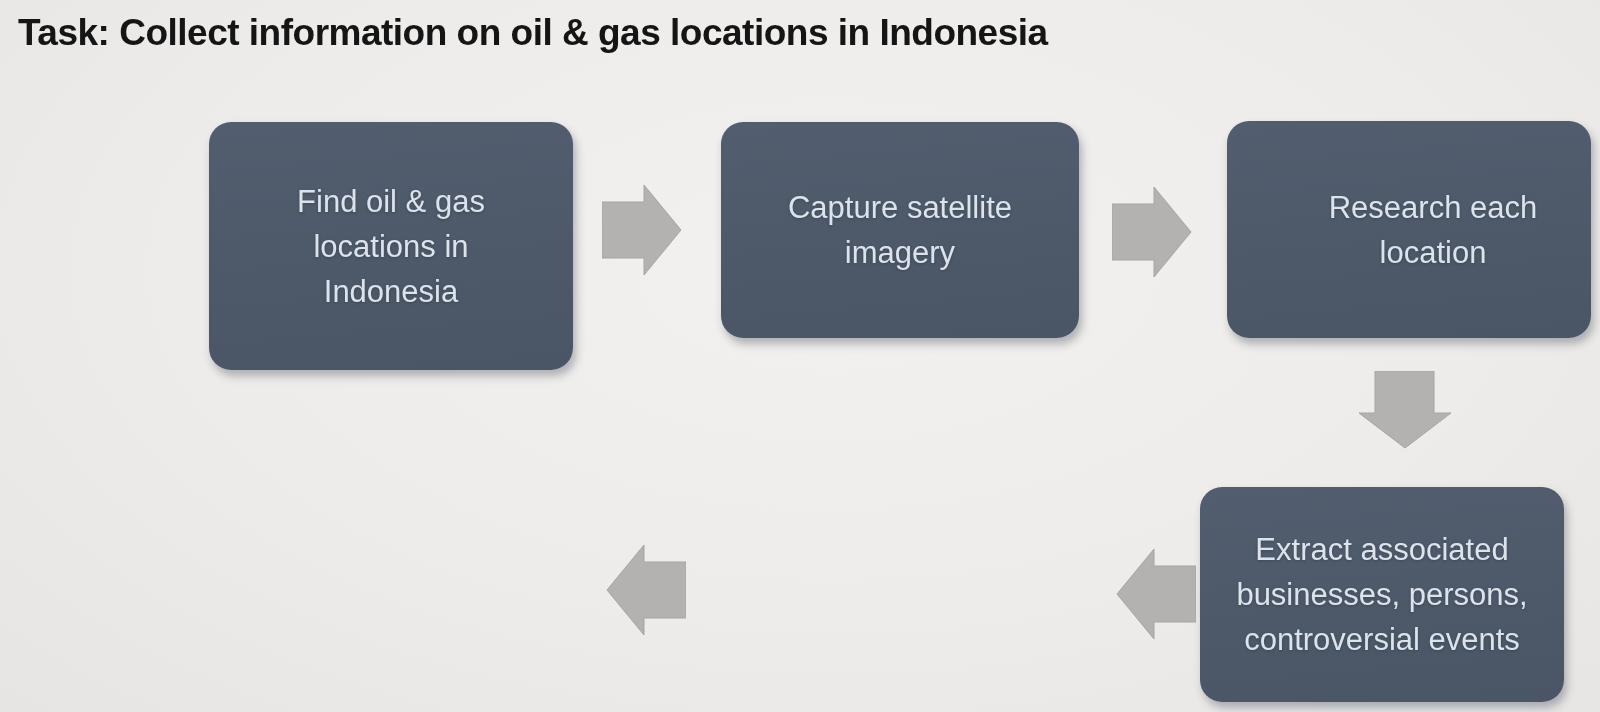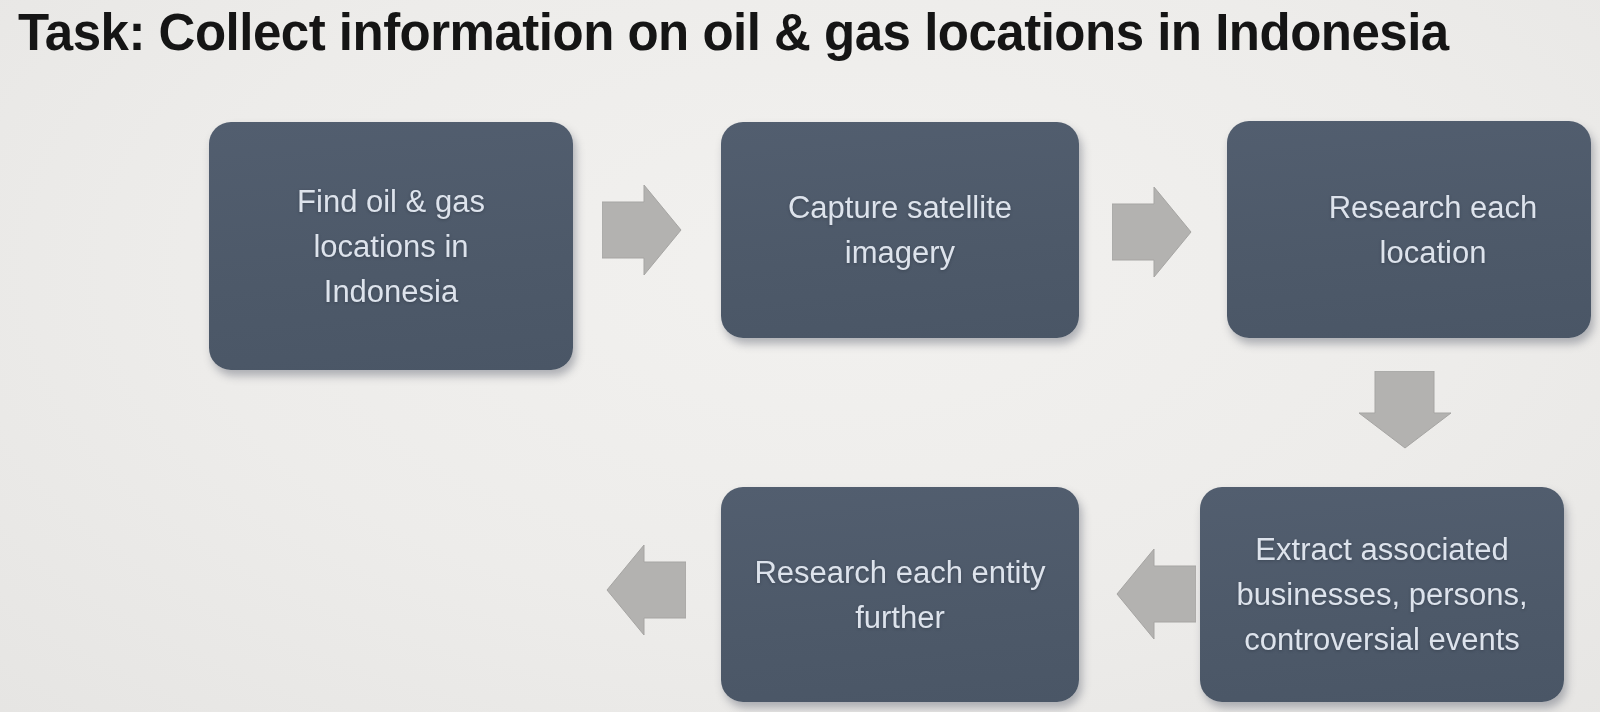--- a/index.html
+++ b/index.html
@@ -13,21 +13,21 @@
     width: 1600px;
     height: 712px;
     overflow: hidden;
     background: radial-gradient(ellipse at 52% 38%, #f2f1ef 0%, #edecea 55%, #e6e5e3 100%);
   }
   .slide-title {
     position: absolute;
     left: 18px;
     top: 4px;
     width: 1560px;
-    font-size: 51px;
+    font-size: 37px;
     line-height: 58px;
     font-weight: 700;
     letter-spacing: -0.5px;
     color: #151515;
     white-space: nowrap;
   }
   .flow-step {
     position: absolute;
     box-sizing: border-box;
     background: linear-gradient(175deg, #525e6f 0%, #4d5969 60%, #4a5666 100%);
@@ -113,24 +113,20 @@
 businesses, persons,
 controversial events</div>
   </div>
 
   <div class="flow-arrow arrow-4">
     <svg width="80" height="92" viewBox="0 0 80 92">
       <polygon points="80,18 38,18 38,1 1,46 38,91 38,74 80,74"></polygon>
     </svg>
   </div>
 
-  <div class="flow-step box-5">
-    <div class="step-label">Research each entity
-further</div>
-  </div>
 
   <div class="flow-arrow arrow-5">
     <svg width="80" height="92" viewBox="0 0 80 92">
       <polygon points="80,18 38,18 38,1 1,46 38,91 38,74 80,74"></polygon>
     </svg>
   </div>
 
 
 </div>
 

